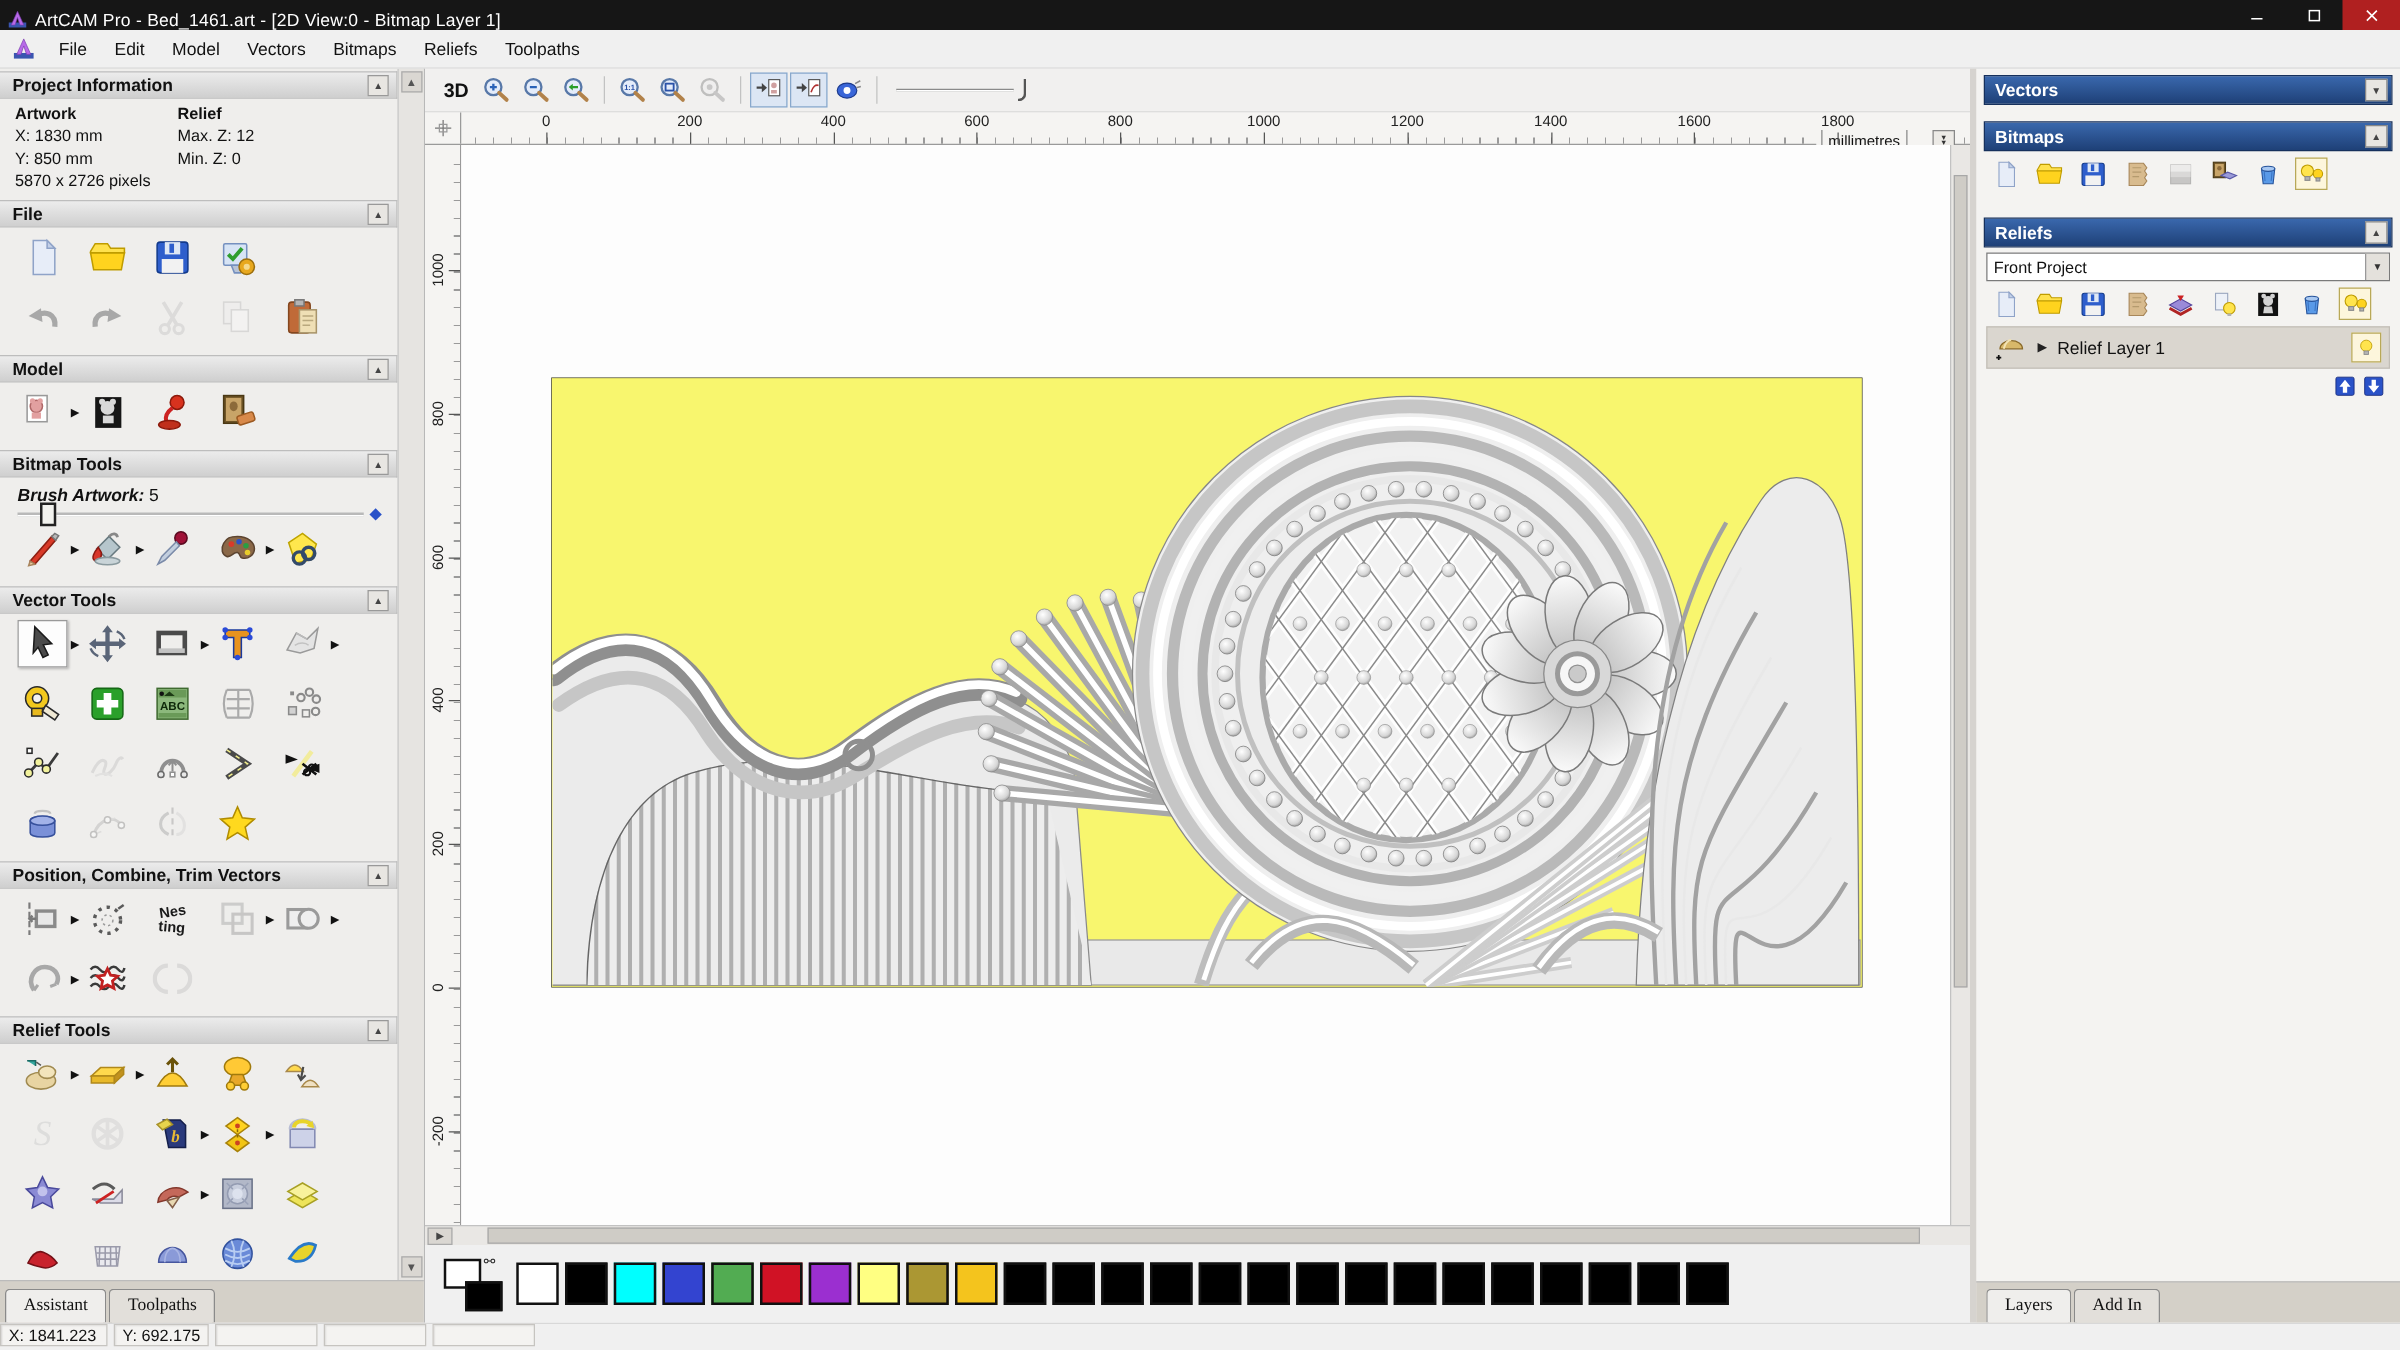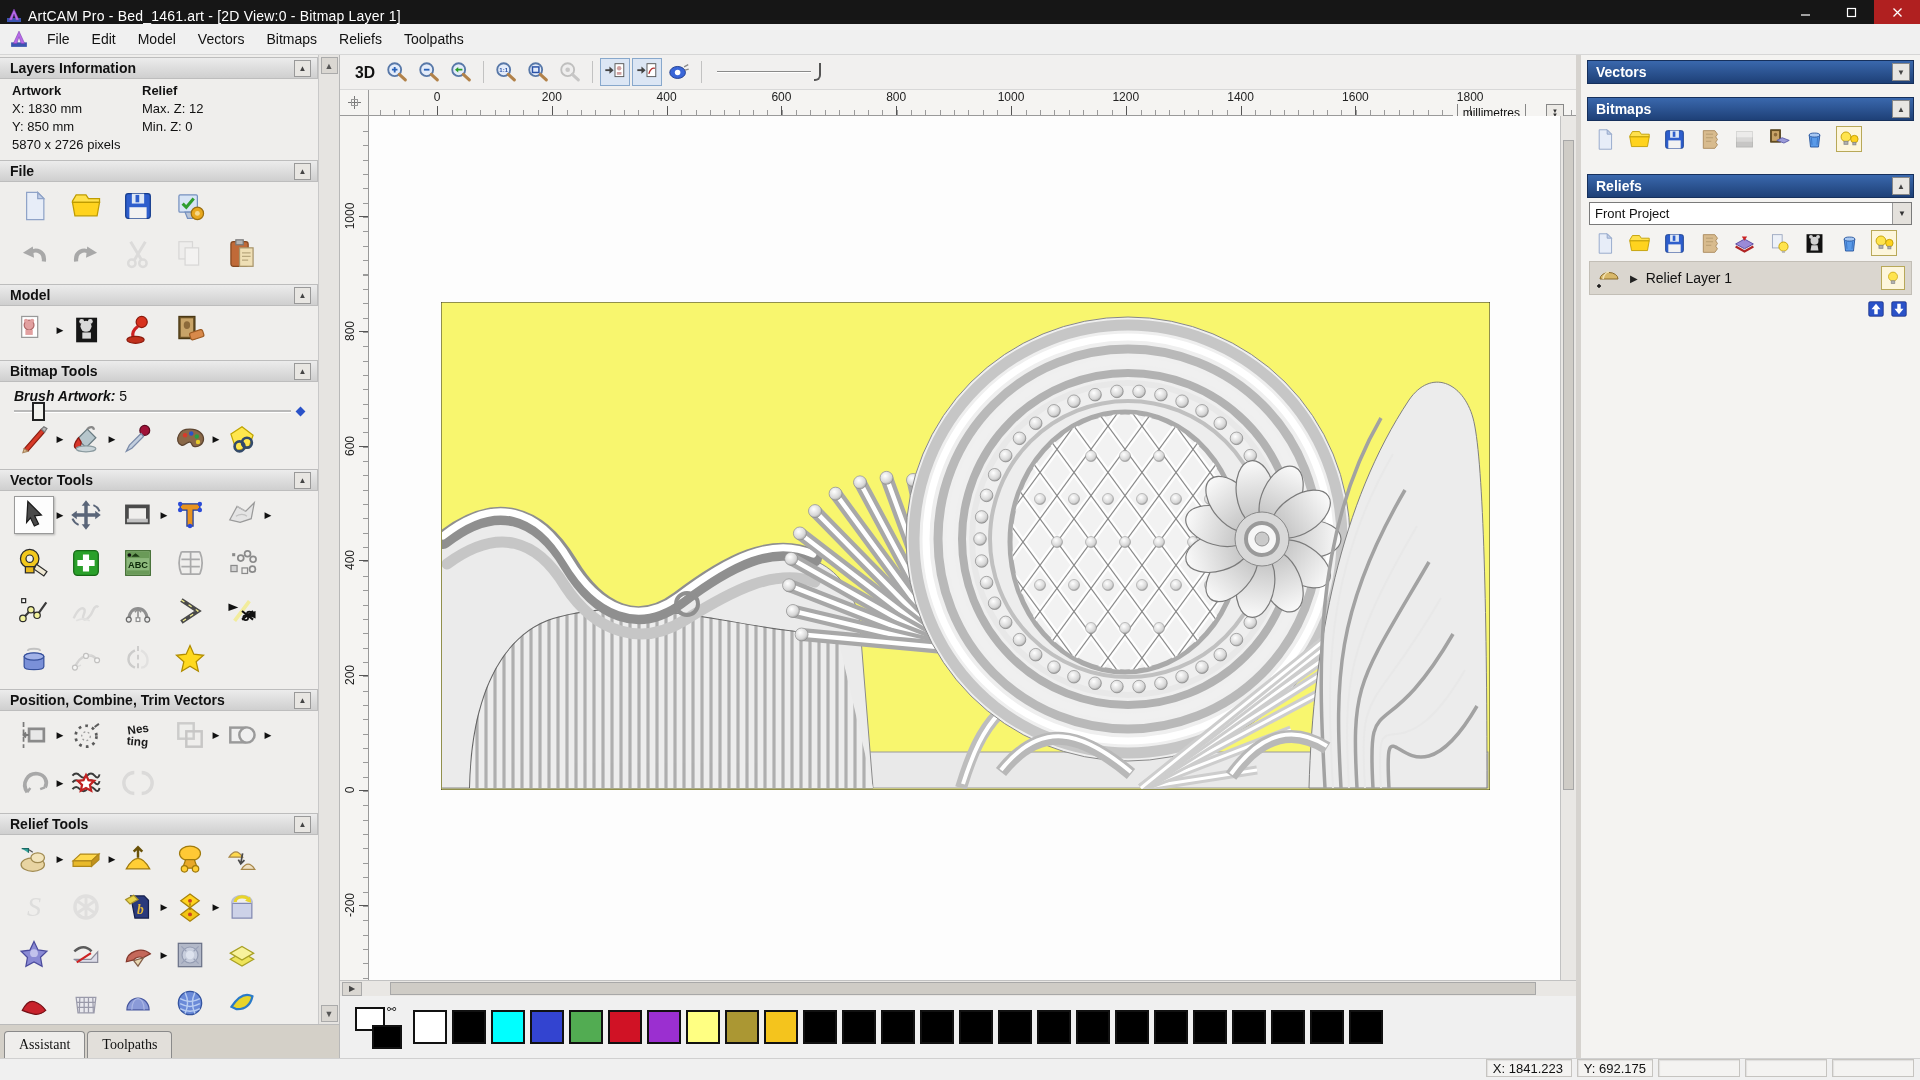--- a/index.html
+++ b/index.html
@@ -92,21 +92,21 @@
   .ptool.pressed{background:#fdf6dc;border:1px solid #b8a858;}
   .ptool.disabled svg{filter:grayscale(1) opacity(.45);}
   .layer-row{margin:2px 8px;background:#dad6cf;border:1px solid #c2beb6;height:30px;display:flex;align-items:center;gap:8px;padding:0 6px;font-size:14px;}
   #combo{margin:4px 8px 0 8px;height:23px;border:1px solid #7a7a7a;background:#fff;display:flex;align-items:center;}
   #combo .val{flex:1;padding-left:5px;font-size:13px;}
   #combo .drop{width:19px;height:21px;background:#e4e1dc;border-left:1px solid #999;display:flex;align-items:center;justify-content:center;font-size:8px;color:#333;}
   #updown{display:flex;justify-content:flex-end;gap:5px;padding:3px 12px 0 0;}
   #updown .ud{width:18px;height:18px;}
   #right-tabs{height:33px;background:#d4d0c8;display:flex;align-items:flex-end;padding-left:8px;gap:2px;border-top:1px solid #bbb;margin-top:auto;}
   
-  #statusbar{height:19px;background:#f0f0f0;border-top:1px solid #d0d0d0;display:flex;align-items:center;justify-content:flex-end;gap:5px;padding-right:6px;font-size:13px;}
+  #statusbar{height:19px;background:#f0f0f0;border-top:1px solid #d0d0d0;display:flex;align-items:center;justify-content:flex-start;gap:5px;padding-right:6px;font-size:13px;}
   .scell{height:18px;border:1px solid #c6c4c0;background:#f4f3f1;box-shadow:inset 1px 1px 1px rgba(0,0,0,.08);padding:1px 6px;min-width:80px;}
   svg{display:block;}
 </style>
 </head>
 <body>
 
 <div id="titlebar">
   <svg class="logo" viewBox="0 0 16 16">
       <rect x="1" y="10" width="14" height="4" fill="#3a55b0"></rect>
       <path d="M8 1l5 11H10L8 6 6 12H3z" fill="#b86ae8" stroke="#7a3ab0" stroke-width=".5"></path>
@@ -145,21 +145,21 @@
       <div class="menu-item">Toolpaths</div>
     </div>
 </div>
 
 <div id="main">
 
   <div id="left-col">
     <div id="left-body">
       <div id="assistant-scroll">
         <div class="hdr" style="margin-top:2px;">
-          <span>Layers Information</span>
+          <span>Project Information</span>
           <span class="coll">▲</span>
         </div>
         <div id="proj-info">
           <span class="b">Artwork</span>
           <span class="b">Relief</span>
           <span>X: 1830 mm</span>
           <span>Max. Z: 12</span>
           <span>Y: 850 mm</span>
           <span>Min. Z: 0</span>
           <span style="grid-column:1 / span 2;">5870 x 2726 pixels</span>
@@ -1428,20 +1428,24 @@
     <div id="updown">
       <svg class="ud" viewBox="0 0 26 26">
           <rect x="2.5" y="2.5" width="21" height="21" rx="2" fill="#2a52c8" stroke="#15297c"></rect>
           <path d="M13 5.5l6.5 8h-4v7h-5v-7h-4z" fill="#fff"></path>
         </svg>
       <svg class="ud" viewBox="0 0 26 26">
           <rect x="2.5" y="2.5" width="21" height="21" rx="2" fill="#2a52c8" stroke="#15297c"></rect>
           <path d="M13 20.5l-6.5-8h4v-7h5v7h4z" fill="#fff"></path>
         </svg>
     </div>
+    <div id="right-tabs">
+      <div class="ltab active">Layers</div>
+      <div class="ltab">Add In</div>
+    </div>
   </div>
 </div>
 
 <div id="statusbar">
   <div class="scell" style="min-width:86px;">X: 1841.223</div>
   <div class="scell" style="min-width:74px;">Y: 692.175</div>
   <div id="empty-cells" style="display:flex;gap:5px;">
       <div class="scell" style="min-width: 82px;"></div>
       <div class="scell" style="min-width: 82px;"></div>
       <div class="scell" style="min-width: 82px;"></div>

